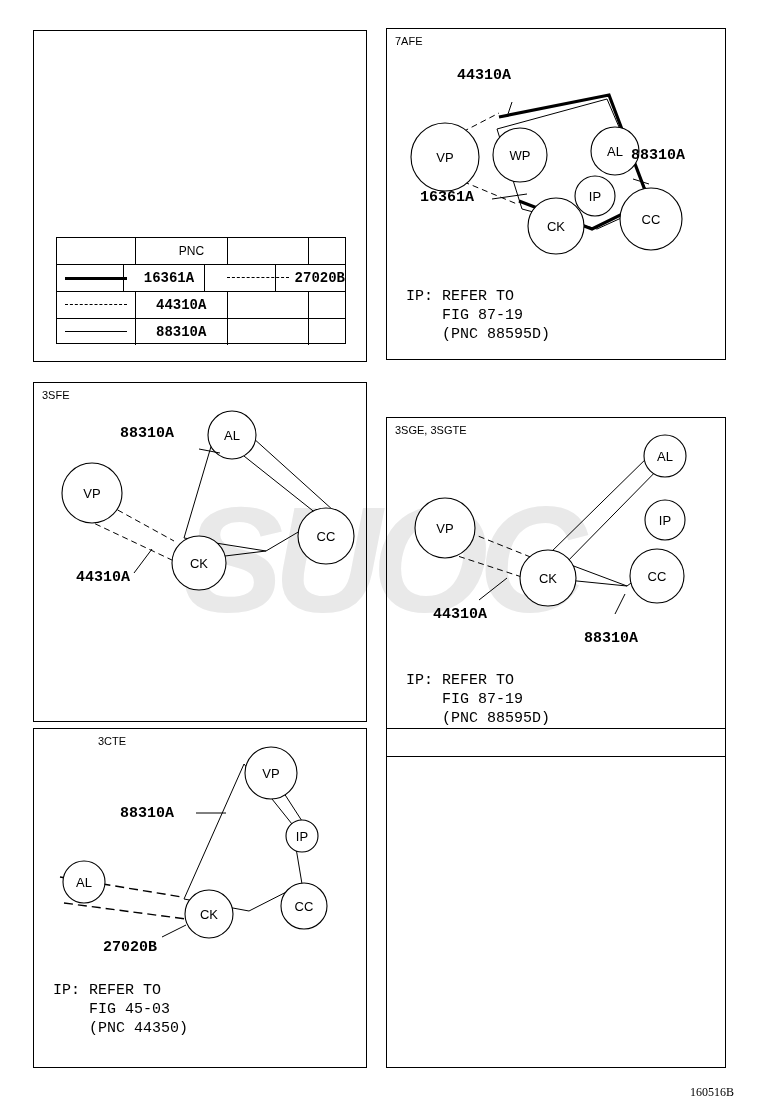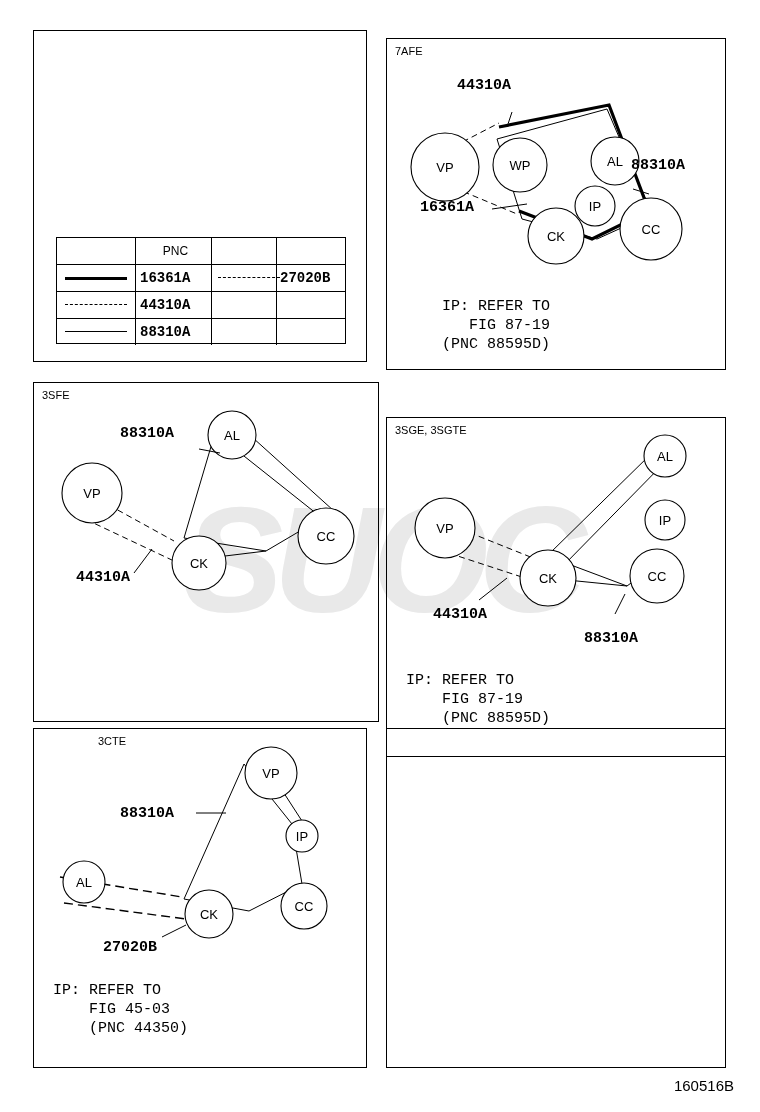--- a/index.html
+++ b/index.html
@@ -14,40 +14,40 @@
   .panel{position:absolute;border:1px solid #000;background:transparent;z-index:2;}
   .panel-label{position:absolute;font-size:11px;font-family:"Liberation Sans",sans-serif;color:#000;}
 
   
   .legend{position:absolute;left:33px;top:30px;width:332px;height:330px;}
   .legend-lines{position:absolute;left:18px;top:12px;font-size:12.5px;line-height:21px;}
   .legend-lines div{white-space:pre;}
 
   
   .pnc-table{position:absolute;left:22px;top:206px;width:288px;height:105px;border:1px solid #000;}
-  .pnc-row{display:flex;height:26px;border-bottom:1px solid #000;}
+  .pnc-row{display:flex;height:26px;border-bottom:1px solid #000;gap:16px;}
   .pnc-row:last-child{border-bottom:none;}
   .pnc-c1{width:78px;border-right:1px solid #000;position:relative;}
   .pnc-c2{width:76px;border-right:1px solid #000;position:relative;font-weight:bold;font-size:14px;
     display:flex;align-items:center;padding-left:4px;box-sizing:border-box;font-family:"Liberation Mono",monospace;}
   .pnc-c3{width:64px;border-right:1px solid #000;position:relative;}
   .pnc-c4{flex:1;position:relative;font-weight:bold;font-size:14px;display:flex;align-items:center;
     padding-left:3px;box-sizing:border-box;font-family:"Liberation Mono",monospace;}
   .pnc-head{justify-content:center;font-weight:normal;font-size:12px;font-family:"Liberation Sans",sans-serif;}
 
   .swatch-thick{position:absolute;left:8px;top:12px;width:62px;height:3px;background:#000;}
   .swatch-dash{position:absolute;left:8px;top:12px;width:62px;height:0;border-top:1px dashed #000;}
   .swatch-thin{position:absolute;left:8px;top:12px;width:62px;height:0;border-top:1px solid #000;}
   .swatch-dashdot{position:absolute;left:6px;top:12px;width:62px;height:0;border-top:1.5px dashed #000;}
 
   .note{position:absolute;font-family:"Liberation Mono",monospace;font-size:15px;line-height:19px;white-space:pre;}
 
   .code{position:absolute;font-family:"Liberation Mono",monospace;font-weight:bold;font-size:15px;white-space:nowrap;}
 
-  .figno{position:absolute;right:26px;bottom:18px;font-family:Liberation Sans, sans-serif;font-size:15px;}
+  .figno{position:absolute;right:26px;bottom:12px;font-family:Liberation Serif, serif;font-size:12px;}
 
   svg{position:absolute;left:0;top:0;overflow:visible;}
   .pulley-label{font-family:"Liberation Sans",sans-serif;font-size:13px;}
 </style>
 </head>
 <body>
 
 <div class="page">
 
   <div class="watermark">SUOC</div>
@@ -83,21 +83,21 @@
         <div class="pnc-c1">
             <span class="swatch-thin"></span>
           </div>
         <div class="pnc-c2">88310A</div>
         <div class="pnc-c3"></div>
         <div class="pnc-c4"></div>
       </div>
     </div>
   </div>
 
-  <div class="panel" style="left:386px;top:38px;width:338px;height:330px;text-align:right;">
+  <div class="panel" style="left:386px;top:28px;width:338px;height:330px;">
     <div class="panel-label" style="left:8px;top:6px;">7AFE</div>
 
     <svg width="338" height="290" viewBox="0 0 338 290">
 
       <path d="M110,100 L220,70 L250,140 L265,175 L210,200 L135,180 Z" fill="none" stroke="#000" stroke-width="1"></path>
 
       <path d="M112,88 L222,66 L262,172 L205,200 L132,172" fill="none" stroke="#000" stroke-width="3.2"></path>
 
       <path d="M58,112 L112,84" fill="none" stroke="#000" stroke-width="1" stroke-dasharray="6,4"></path>
       <path d="M58,145 L130,175" fill="none" stroke="#000" stroke-width="1" stroke-dasharray="6,4"></path>
@@ -127,21 +127,21 @@
 
     <div class="code" style="left:70px;top:38px;">44310A</div>
     <div class="code" style="left:244px;top:118px;">88310A</div>
     <div class="code" style="left:33px;top:160px;">16361A</div>
 
     <div class="note" style="left:19px;top:258px;">IP: REFER TO
     FIG 87-19
     (PNC 88595D)</div>
   </div>
 
-  <div class="panel" style="left:33px;top:382px;width:332px;height:338px;padding-left:12px;">
+  <div class="panel" style="left:33px;top:382px;width:332px;height:338px;">
     <div class="panel-label" style="left:8px;top:6px;">3SFE</div>
 
     <svg width="332" height="338" viewBox="0 0 332 338">
 
       <path d="M181,50 L288,135 L232,168 L150,155 Z" fill="none" stroke="#000" stroke-width="1"></path>
       <path d="M198,36 L300,128" fill="none" stroke="#000" stroke-width="1"></path>
       <path d="M150,178 L232,168" fill="none" stroke="#000" stroke-width="1"></path>
 
       <path d="M31,98 L140,158" fill="none" stroke="#000" stroke-width="1" stroke-dasharray="6,4"></path>
       <path d="M34,128 L140,178" fill="none" stroke="#000" stroke-width="1" stroke-dasharray="6,4"></path>

